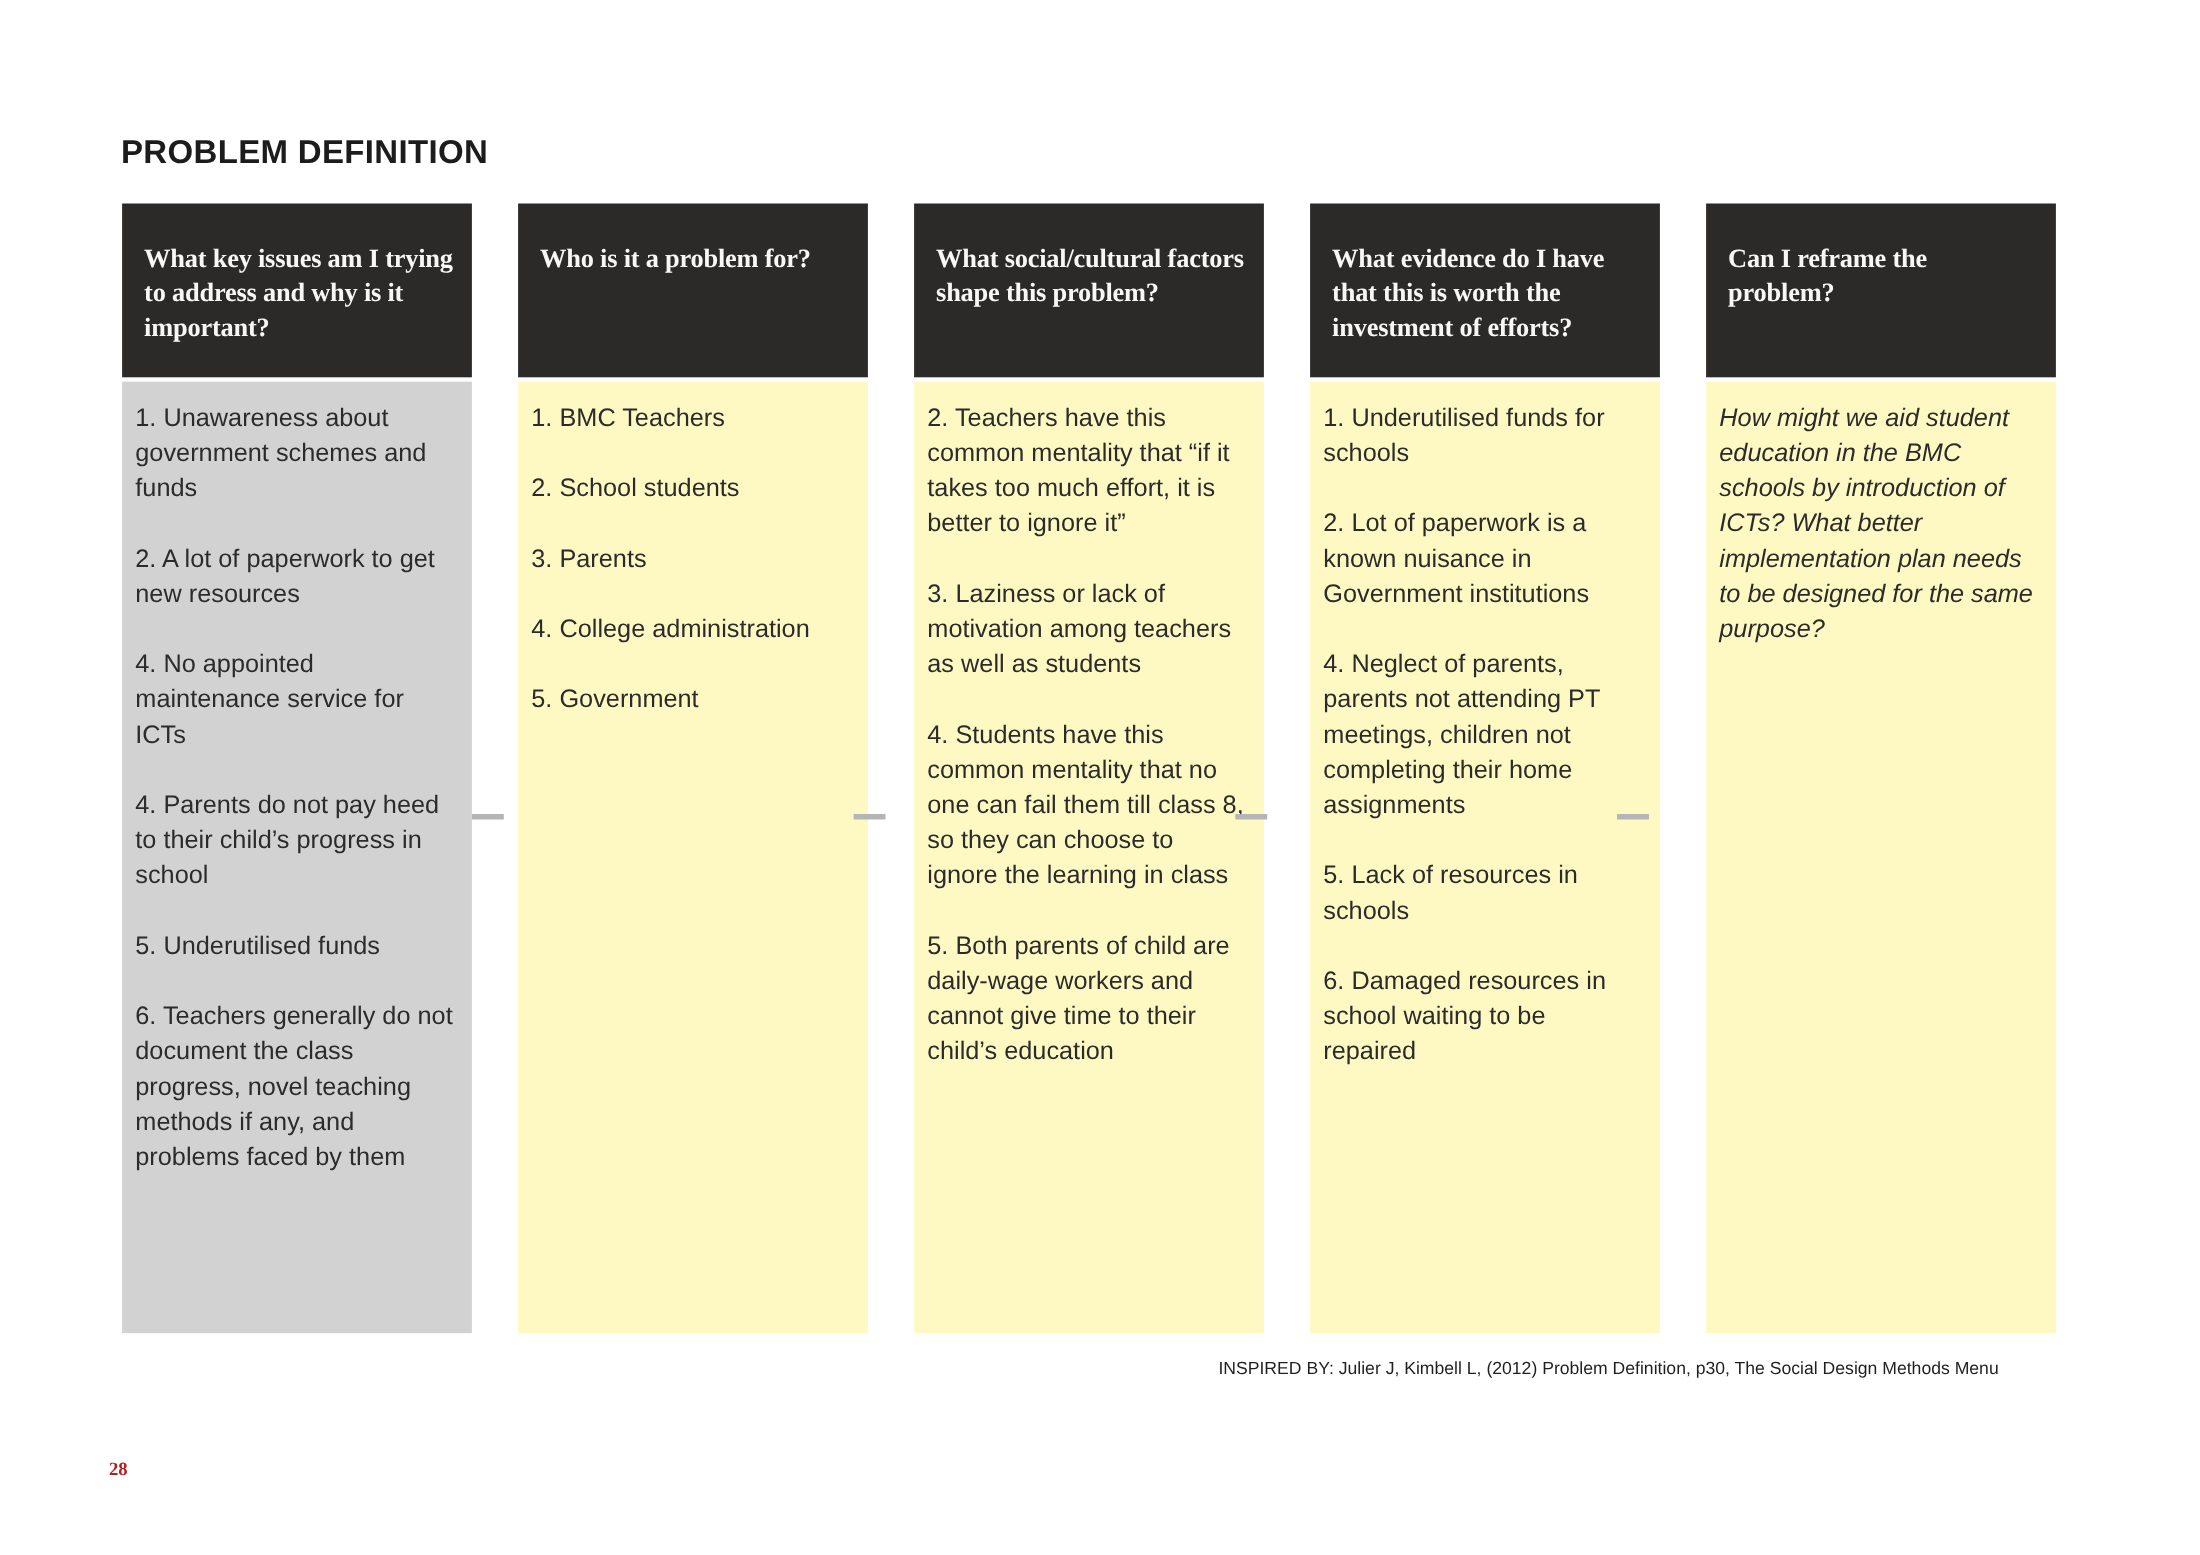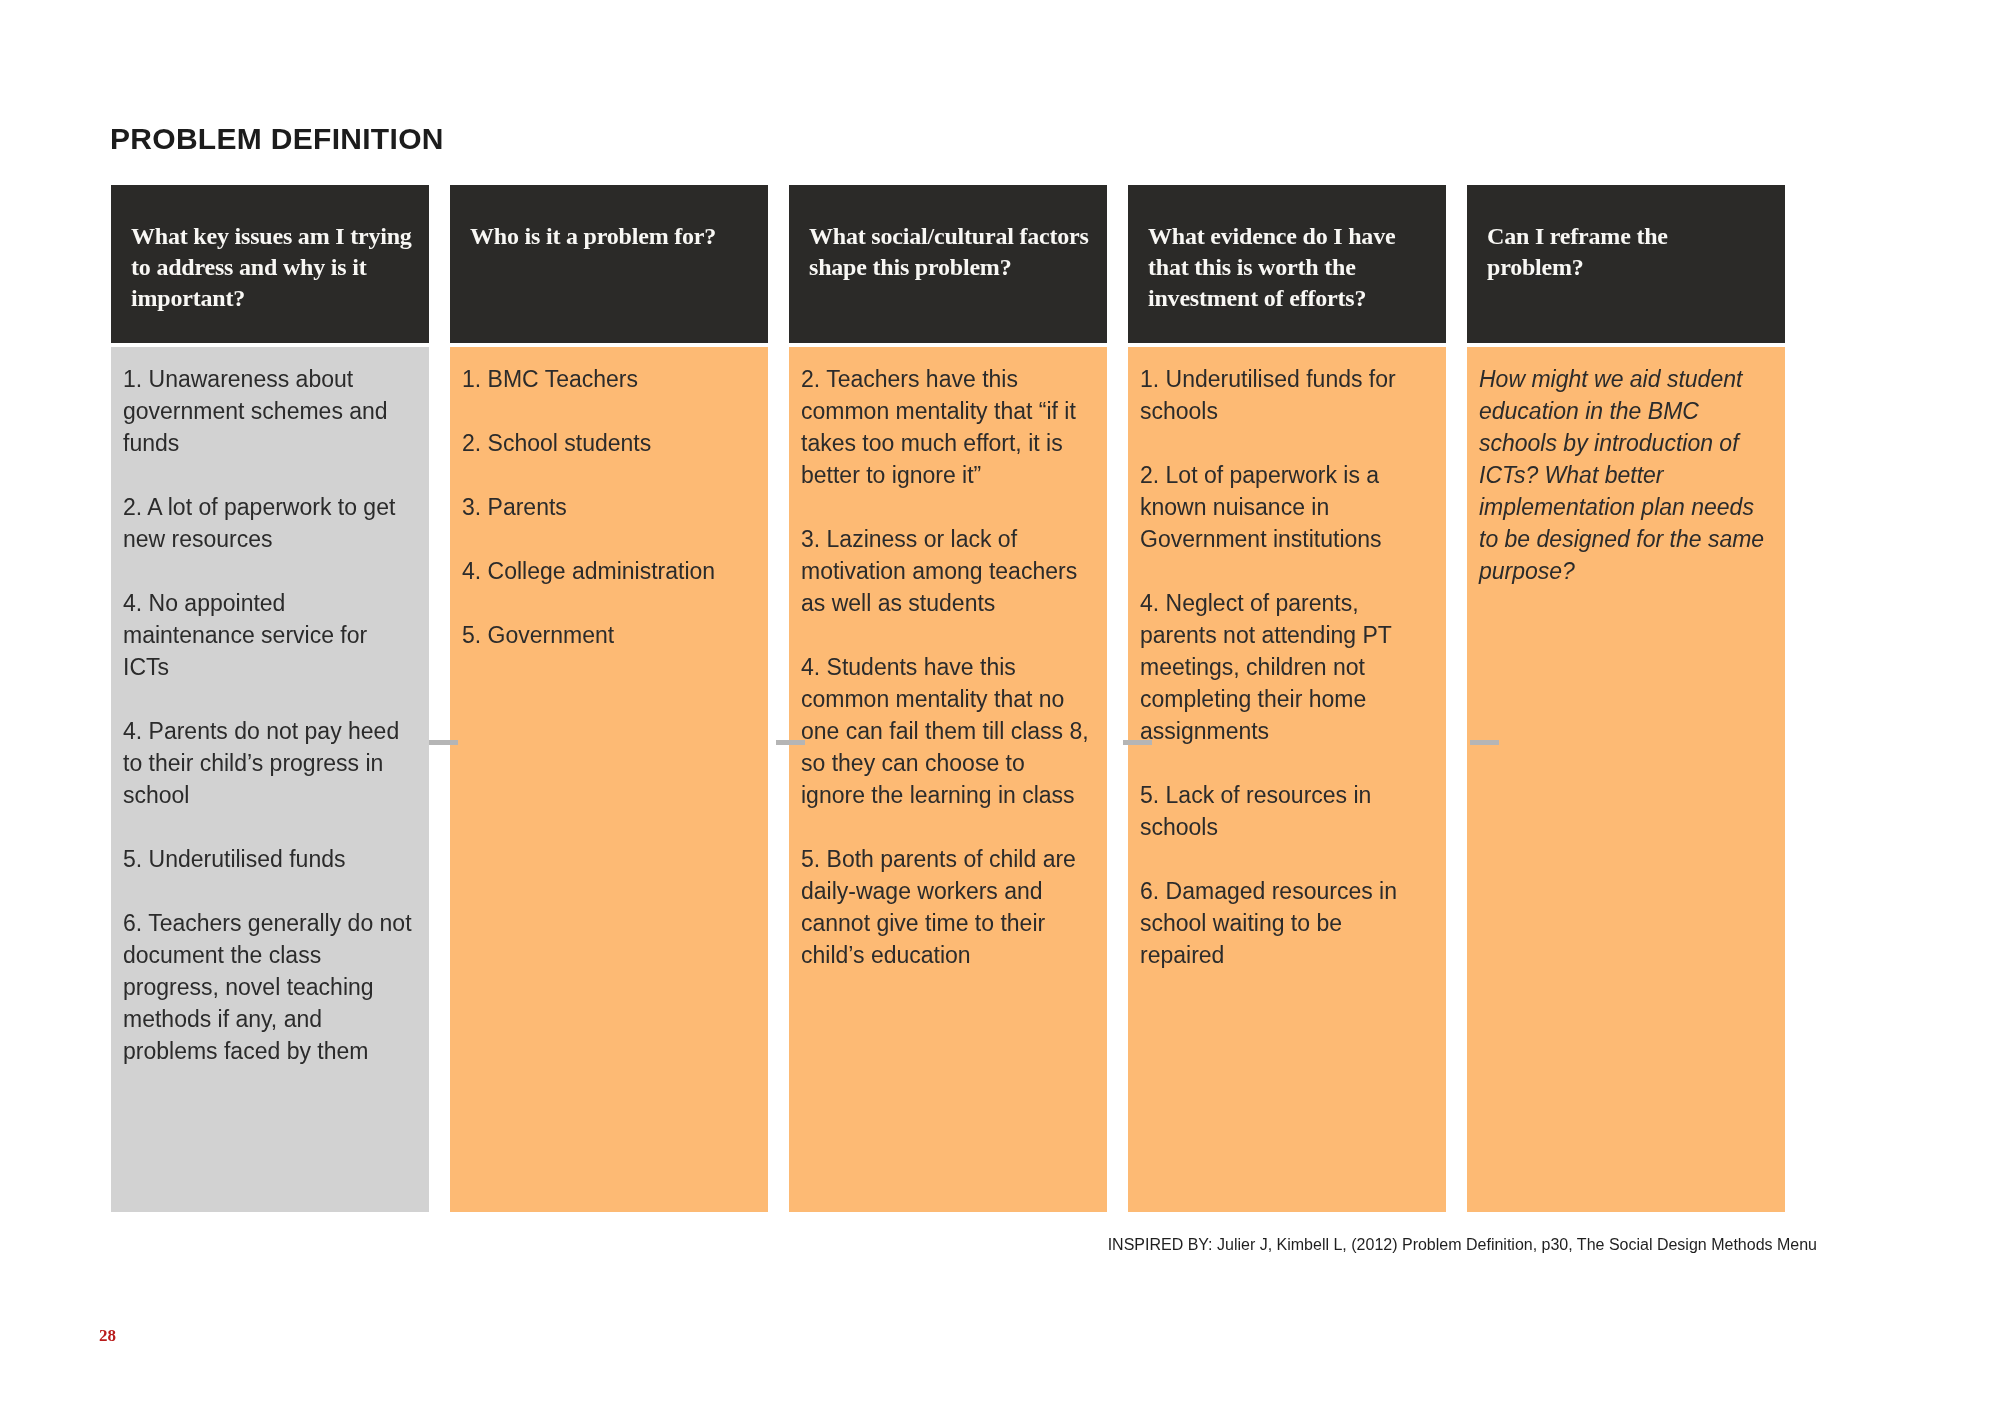--- a/index.html
+++ b/index.html
@@ -20,41 +20,41 @@
     font-weight: bold;
     letter-spacing: 0.3px;
     color: #1c1c1c;
   }
   .grid {
     position: absolute;
     left: 111px;
     top: 185px;
     width: 1402px;
     display: flex;
-    gap: 21px;
+    gap: 42px;
     align-items: flex-start;
   }
   .col { width: 318px; flex: 0 0 318px; }
   .col-header {
     box-sizing: border-box;
     height: 158px;
     background: #2b2a28;
     color: #f8f7f4;
     font-family: "Liberation Serif", serif;
     font-weight: bold;
     font-size: 24px;
     line-height: 31px;
     letter-spacing: -0.2px;
     padding: 36px 16px 0 20px;
   }
   .col-body {
     box-sizing: border-box;
     margin-top: 4px;
     height: 865px;
-    background: #fdba74;
+    background: #fef9c3;
     padding: 16px 14px 0 12px;
     font-size: 23px;
     line-height: 32px;
     color: #2b2b2b;
   }
   .col.highlighted .col-body { background: #d2d2d2; }
   .col.italic .col-body { font-style: italic; }
   .col-body p { margin: 0 0 32px 0; }
   .divider {
     position: absolute;

